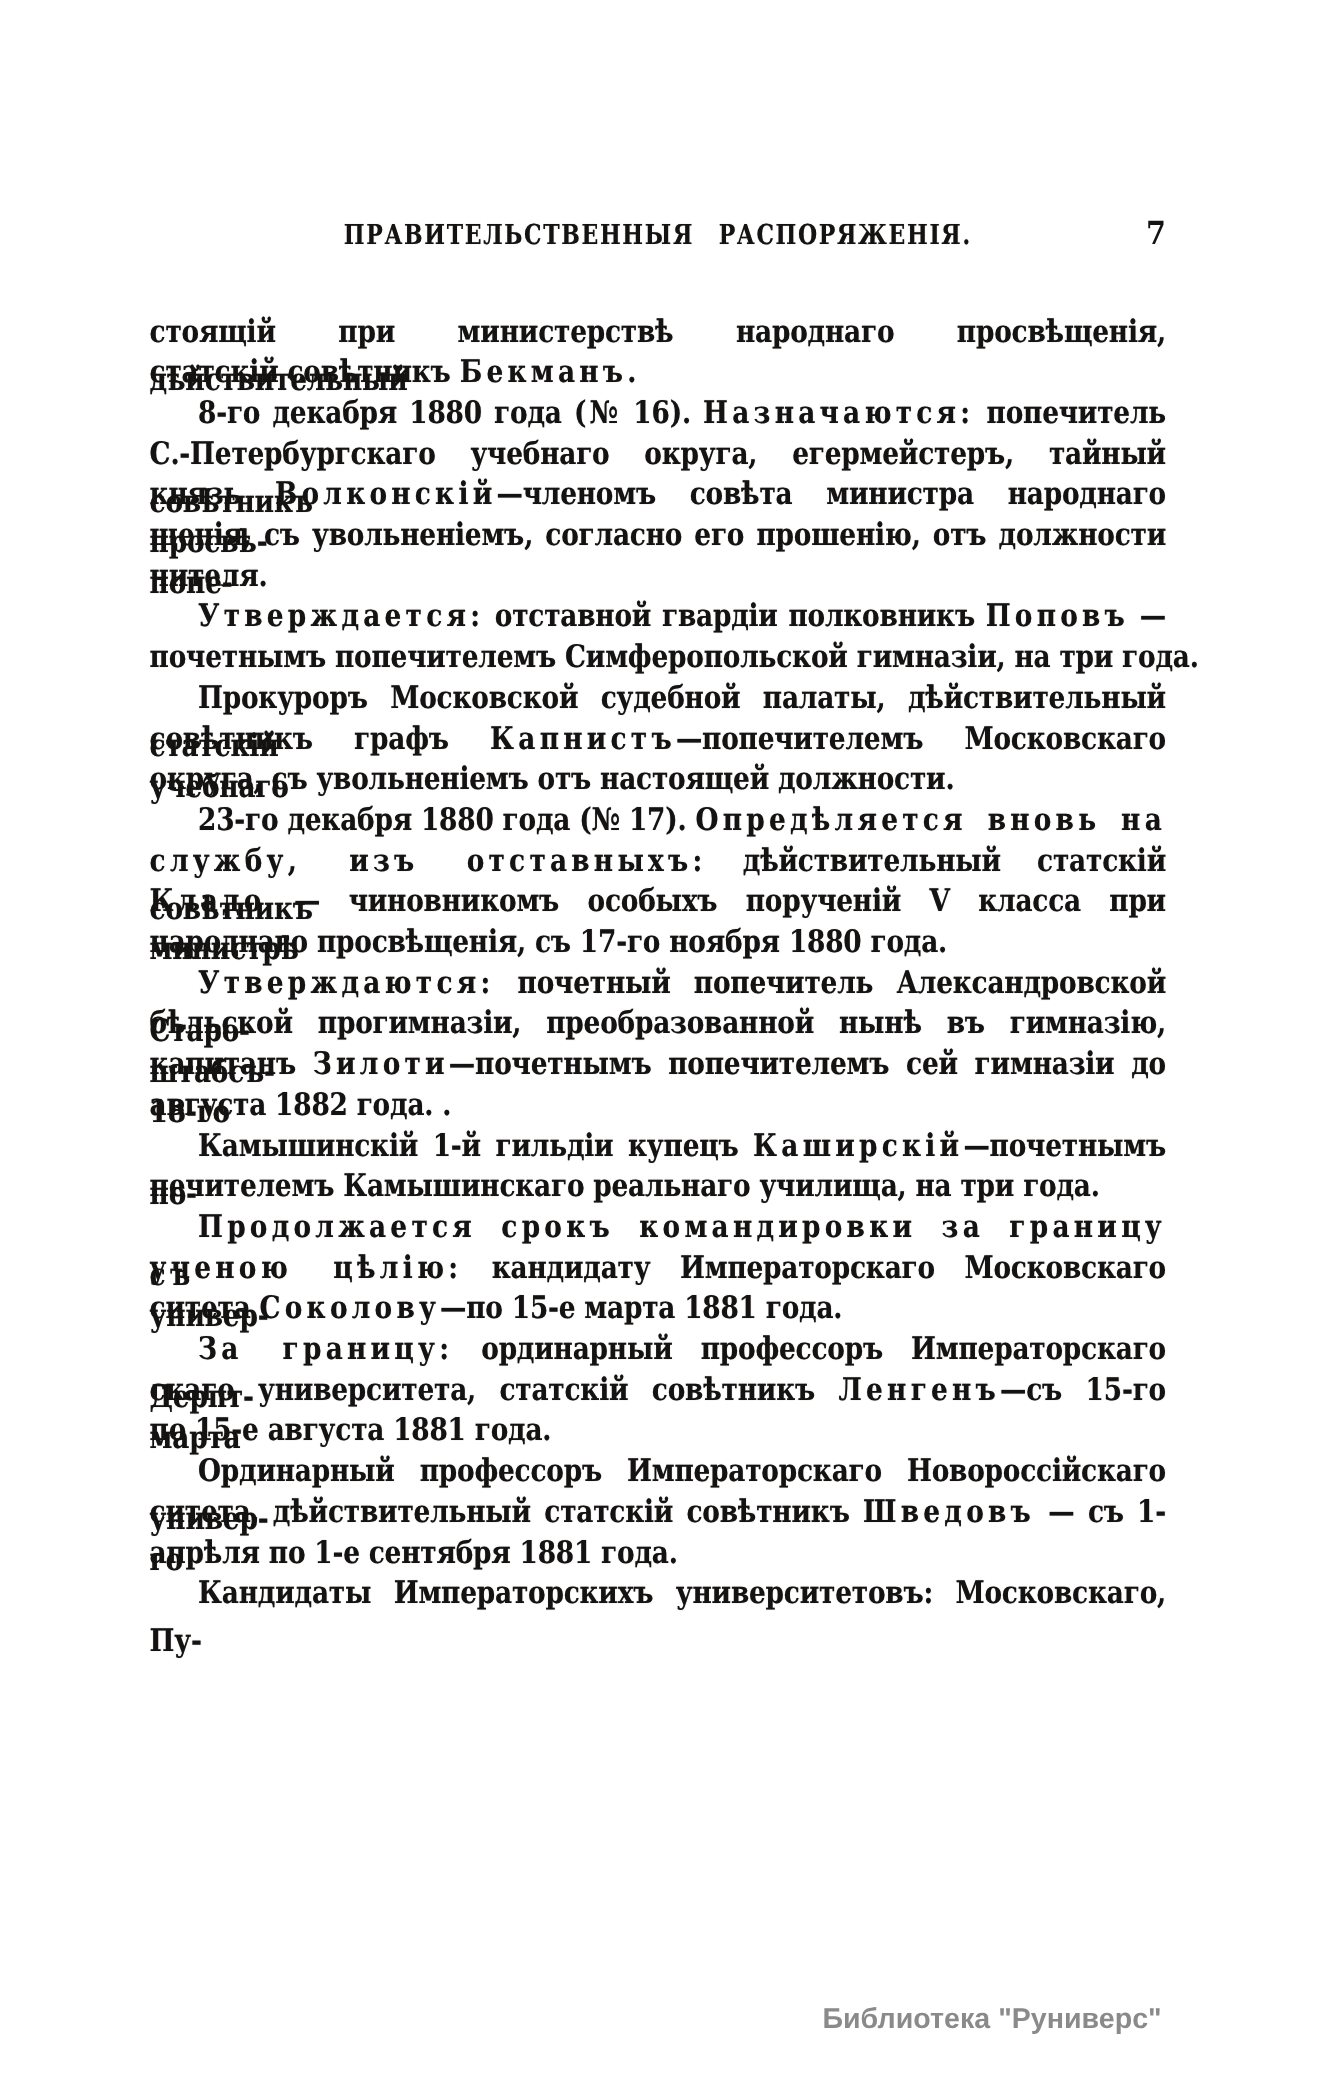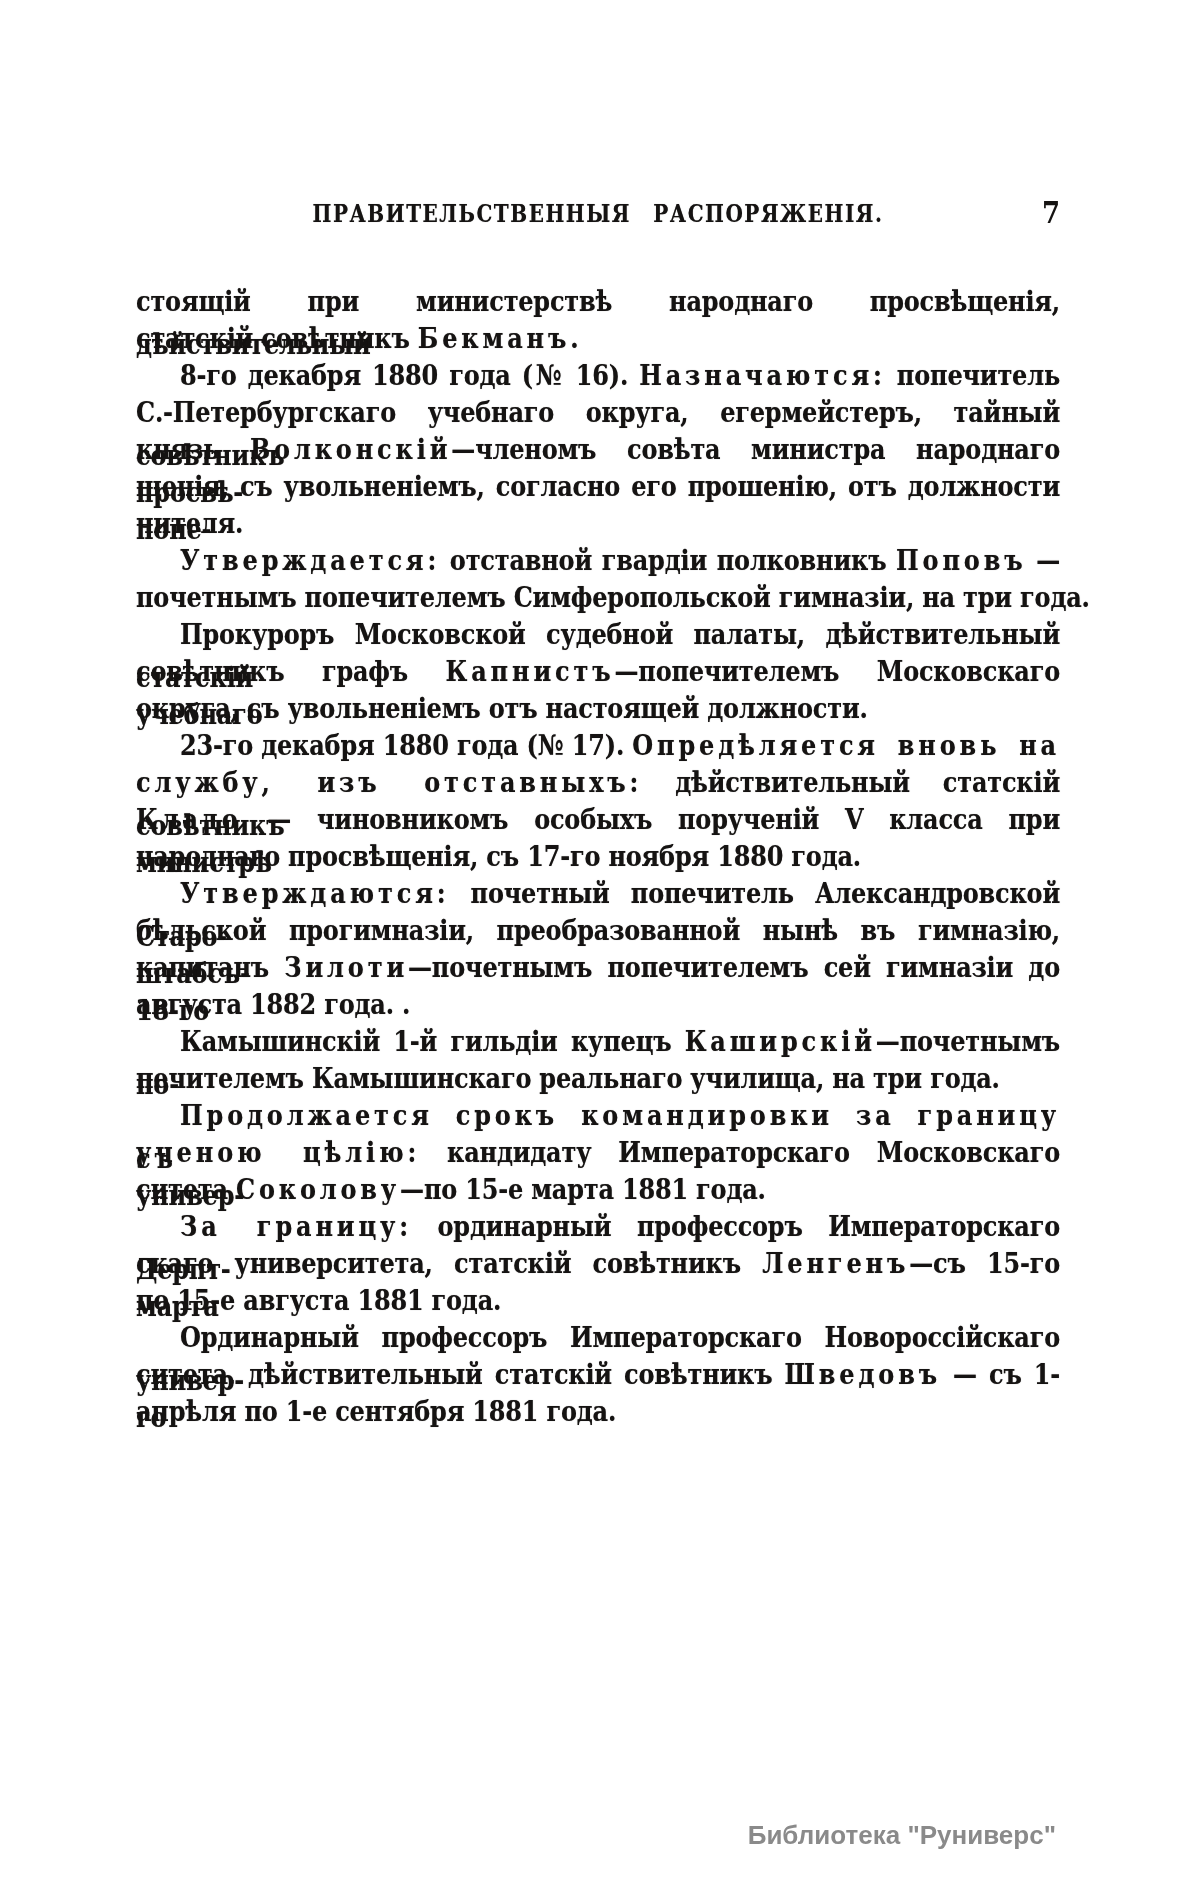--- a/index.html
+++ b/index.html
@@ -96,16 +96,19 @@
       <div class="para">
         <div class="line j ind"><span class="sp">За границу:</span><span> ординарный профессоръ Императорскаго Дерпт-</span></div>
         <div class="line j"><span>скаго университета, статскій совѣтникъ </span><span class="sp">Ленгенъ</span><span>—съ 15-го марта</span></div>
         <div class="line"><span>по 15-е августа 1881 года.</span></div>
       </div>
       <div class="para">
         <div class="line j ind"><span>Ординарный профессоръ Императорскаго Новороссійскаго универ-</span></div>
         <div class="line j"><span>ситета, дѣйствительный статскій совѣтникъ </span><span class="sp">Шведовъ</span><span> — съ 1-го</span></div>
         <div class="line"><span>апрѣля по 1-е сентября 1881 года.</span></div>
       </div>
+      <div class="para">
+        <div class="line j ind"><span>Кандидаты Императорскихъ университетовъ: Московскаго, Пу-</span></div>
+      </div>
     </div>
 
   <div class="watermark">Библиотека "Руниверс"</div>
 </div>
 
 </body></html>

